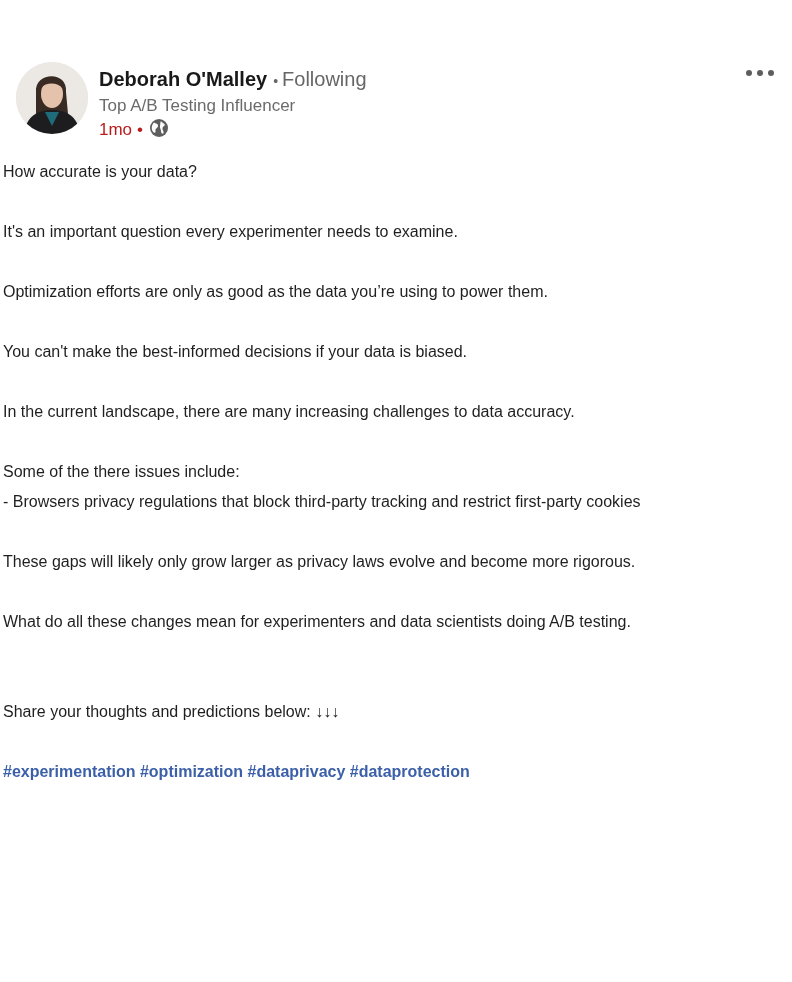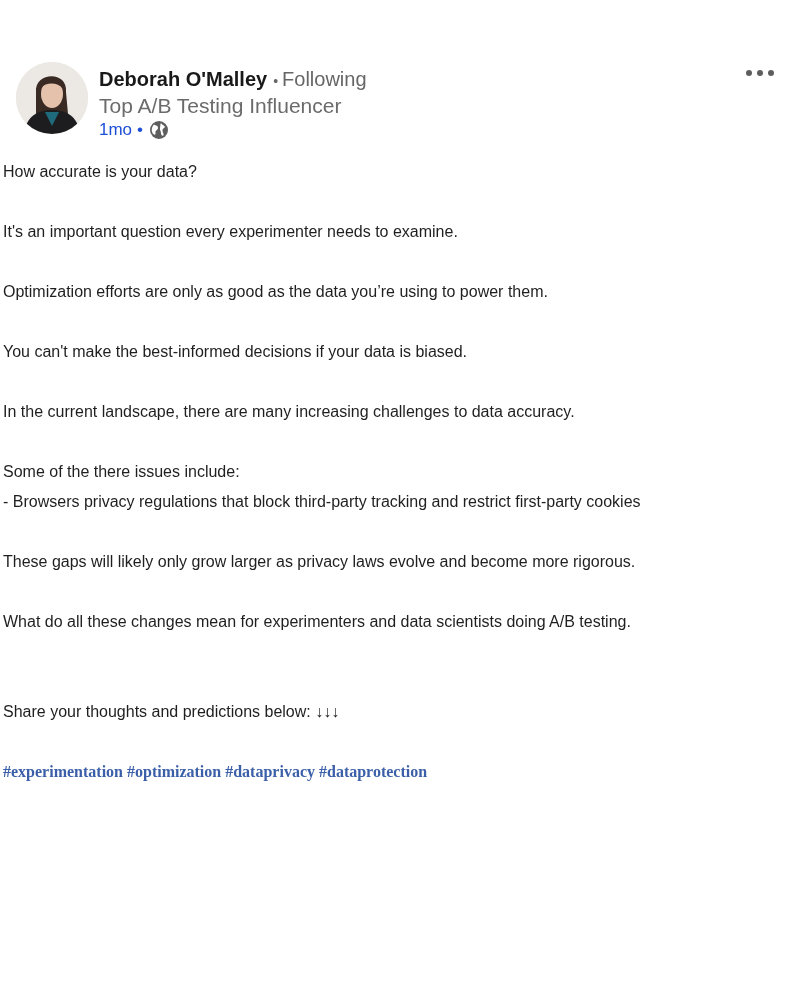--- a/index.html
+++ b/index.html
@@ -5,29 +5,29 @@
   html, body { margin: 0; padding: 0; background: #ffffff; }
   body { width: 792px; height: 982px; overflow: hidden; font-family: "Liberation Sans", "DejaVu Sans", sans-serif; color: rgba(0,0,0,0.9); }
   .post { position: relative; width: 792px; height: 982px; margin-top: 48px; }
   .header { position: absolute; left: 16px; top: 14px; height: 76px; display: flex; }
   .avatar { width: 72px; height: 72px; border-radius: 50%; overflow: hidden; background: #e9e7e3; flex: 0 0 auto; }
   .meta { margin-left: 11px; margin-top: 4px; }
   .name-row { font-size: 20px; line-height: 26px; }
   .name { font-weight: 600; color: #191919; cursor: pointer; }
   .dot { color: #666; margin: 0 4px 0 6px; font-size: 14px; }
   .following { color: #666; font-weight: 400; }
-  .headline { font-size: 21px; line-height: 24px; color: #6b6b6b; }
-  .time-row { font-size: 17px; line-height: 24px; color: #1d4ed8; display: flex; align-items: center; }
+  .headline { font-size: 17px; line-height: 24px; color: #6b6b6b; }
+  .time-row { font-size: 17px; line-height: 24px; color: #b91c1c; display: flex; align-items: flex-start; }
   .globe { display: inline-block; width: 20px; height: 20px; margin-left: 6px; }
   .more { position: absolute; right: 14px; top: 18px; display: flex; gap: 5px; cursor: pointer; padding: 4px; }
   .more span { width: 6px; height: 6px; background: #5e5e5e; border-radius: 50%; display: block; }
   .body { position: absolute; left: 3px; top: 109px; width: 765px; font-size: 16px; line-height: 30px; color: #1f1f1f; }
   .body p { margin: 0; }
   .gap { height: 30px; }
-  .hashtags { color: #3b5fa8; font-weight: 600; font-family: Liberation Serif, serif; }
+  .hashtags { color: #3b5fa8; font-weight: 600; }
   .hashtags a { color: #3b5fa8; text-decoration: none; cursor: pointer; }
 </style>
 </head>
 <body>
 
 <div class="post">
   <div class="header">
     <div class="avatar">
       <svg width="72" height="72" viewBox="0 0 72 72">
         <rect width="72" height="72" fill="#ece9e5"></rect>

